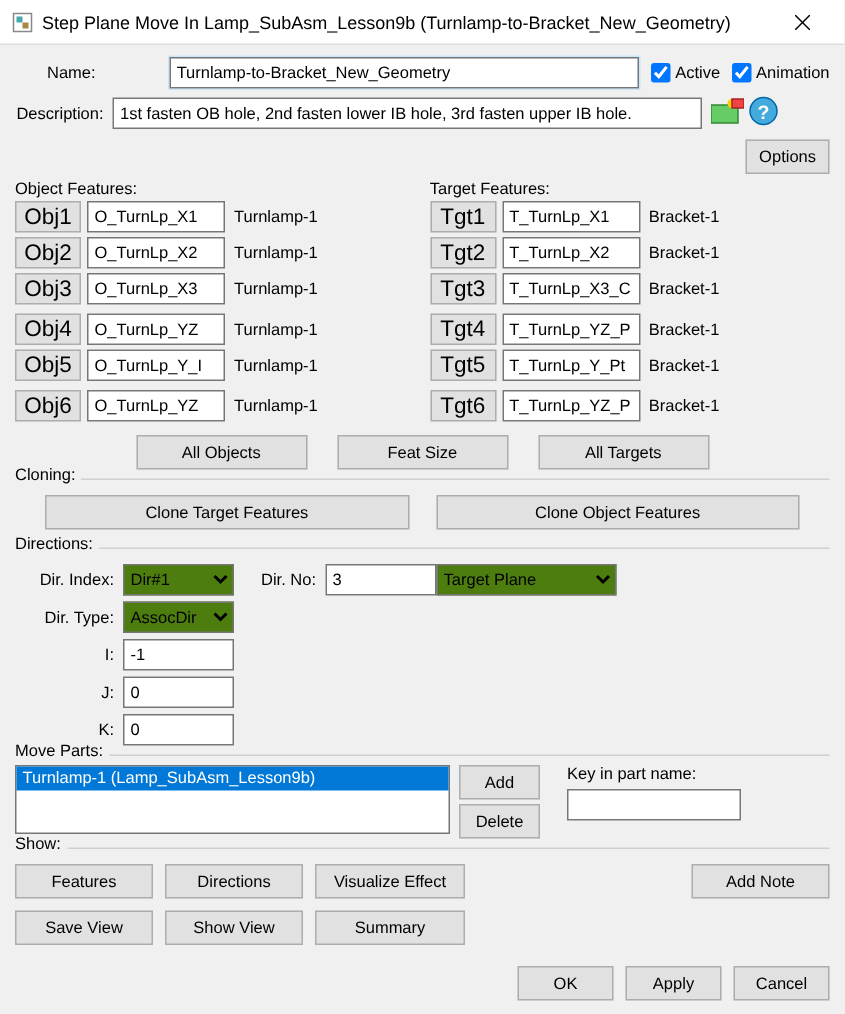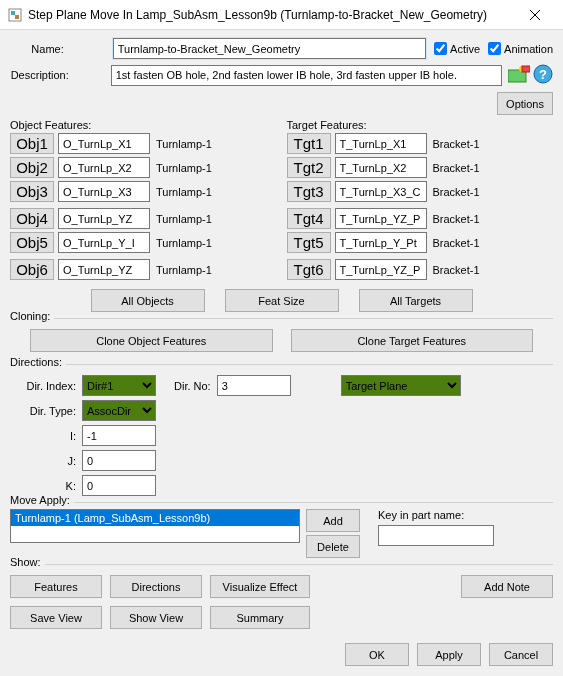--- a/index.html
+++ b/index.html
@@ -8,21 +8,21 @@
 .titlebar-icon { width: 14px; height: 14px; margin-right: 6px; display:inline-block; }
 .titlebar-text { flex: 1; font-size: 12px; color: #000; }
 .titlebar-close { width: 40px; height: 28px; display: flex; align-items: center; justify-content: center; font-size: 13px; }
 .content { padding: 8px 10px; }
 .row { display: flex; align-items: center; margin-bottom: 5px; }
 .lbl { text-align: right; padding-right: 6px; color: #000; }
 .lbl-name { width: 65px; }
 .lbl-desc { width: 65px; }
 input[type=text] { border: 1px solid #767676; background: #fff; height: 21px; padding: 0 4px; font: inherit; }
 .input-name { width: 343px; border: 1px solid #0078d7; box-shadow: 0 0 0 1px #cde6f7; margin-left: 43px; }
-.input-desc { width: 393px; margin-left: 36px; }
+.input-desc { width: 393px; }
 .chk { display: flex; align-items: center; margin-left: 8px; }
 .chk input { margin-right: 3px; }
 .options-row { display:flex; justify-content:flex-end; margin:6px 0 4px 0; }
 button { background: #e1e1e1; border: 1px solid #adadad; height: 23px; font: inherit; padding: 0 8px; cursor: default; }
 .twocol { display: flex; gap: 10px; }
 .col { flex: 1; }
 .group-lbl { margin-bottom: 2px; position:relative; }
 .feature-grid { }
 .frow { display: flex; align-items: center; margin-bottom: 3px; }
 .fbtn { width: 44px; height: 21px; background: #e1e1e1; border: 1px solid #adadad; display:flex; align-items:center; justify-content:center; margin-right: 4px; font-size:15px; }
@@ -35,23 +35,23 @@
 .group-border .legend { position:absolute; top:-9px; left:0; background:#f0f0f0; padding-right:4px; }
 .clone-row { display:flex; gap:18px; padding: 4px 20px 6px 20px; }
 .clone-row button { flex:1; }
 .dir-row { display:flex; align-items:center; margin: 4px 0; }
 .dir-lbl { width: 72px; text-align:right; padding-right:6px; }
 select { border:1px solid #767676; background:#4d7c0f; height:21px; font:inherit; }
 .sel-diridx { width:74px; }
 .sel-dirtype { width:74px; }
 .dir-no-lbl { margin-left:18px; margin-right:6px; }
 .dir-no-box { width:74px; border:1px solid #767676; background:#fff; height:21px; display:flex; align-items:center; padding:0 4px; }
-.sel-targetplane { width:120px; margin-left:50px; }
+.sel-targetplane { width:120px; }
 .ijk { width:74px; }
-.movelist { width:290px; height:34px; border:1px solid #767676; background:#fff; }
+.movelist { width:290px; height:46px; border:1px solid #767676; background:#fff; }
 .movelist-item { background:#0078d7; color:#fff; padding:2px 4px; white-space:nowrap; overflow:hidden; }
 .move-btns { display:flex; flex-direction:column; gap:3px; margin-left:6px; }
 .move-btns button { width:54px; }
 .keyin-lbl { margin-left:18px; margin-bottom:4px; }
 .keyin-input { width:116px; margin-left:18px; }
 .show-row { display:flex; gap:8px; padding:4px 0; }
 .show-row button { width:92px; }
 .bottom-btns { display:flex; justify-content:flex-end; gap:8px; margin-top:10px; }
 .bottom-btns button { width:64px; }
 </style>
@@ -191,22 +191,22 @@
 
   <div class="centerbtns">
     <button>All Objects</button>
     <button>Feat Size</button>
     <button>All Targets</button>
   </div>
 
   <div class="group-border">
     <span class="legend">Cloning:</span>
     <div class="clone-row">
+      <button>Clone Target Features</button>
       <button>Clone Object Features</button>
-      <button>Clone Target Features</button>
     </div>
   </div>
 
   <div class="group-border">
     <span class="legend">Directions:</span>
     <div class="dir-row">
       <span class="dir-lbl">Dir. Index:</span>
       <select class="sel-diridx"><option>Dir#1</option></select>
       <span class="dir-no-lbl">Dir. No:</span>
       <div class="dir-no-box">3</div>
@@ -224,21 +224,21 @@
       <span class="dir-lbl">J:</span>
       <input type="text" class="ijk" value="0" style="">
     </div>
     <div class="dir-row">
       <span class="dir-lbl">K:</span>
       <input type="text" class="ijk" value="0" style="">
     </div>
   </div>
 
   <div class="group-border">
-    <span class="legend">Move Apply:</span>
+    <span class="legend">Move Parts:</span>
     <div style="display:flex; align-items:flex-start;">
       <div class="movelist">
         <div class="movelist-item">Turnlamp-1 (Lamp_SubAsm_Lesson9b)</div>
       </div>
       <div class="move-btns">
         <button>Add</button>
         <button>Delete</button>
       </div>
       <div style="display:flex; flex-direction:column;">
         <span class="keyin-lbl">Key in part name:</span>

